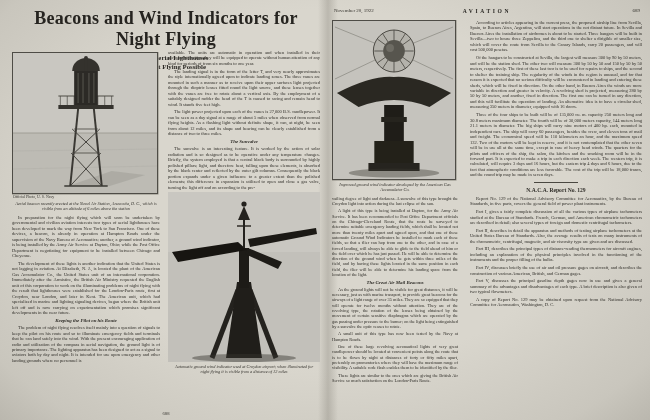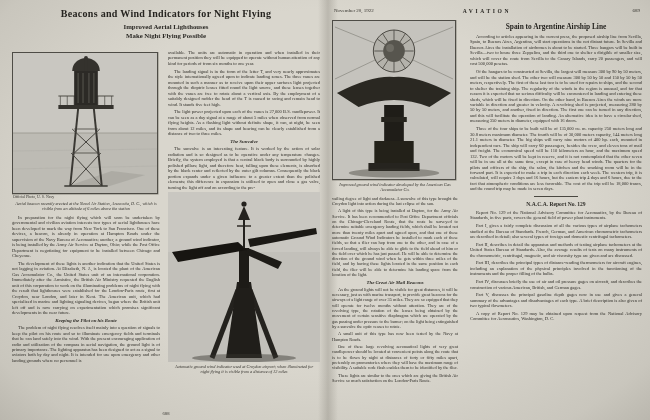--- a/index.html
+++ b/index.html
@@ -7,21 +7,21 @@
     position:relative;width:650px;height:420px;overflow:hidden;
     background:radial-gradient(ellipse at 50% 45%, #d9d6cd 55%, #c9c6bd 88%, #bab7ae 100%);
     font-family:"Liberation Serif","DejaVu Serif",serif;color:#2f2d28;
   }
   .gutter{position:absolute;left:318px;top:0;width:20px;height:420px;
     background:linear-gradient(90deg, rgba(80,76,66,0) 0%, rgba(80,76,66,0.22) 50%, rgba(80,76,66,0) 100%);}
   .page{position:absolute;top:6px;height:410px;}
   .page.left{left:10px;width:312px;}
   .page.right{left:332px;width:310px;}
 
-  h1.headline{margin:2px 0 0 0;font-size:10px;font-weight:bold;text-align:center;letter-spacing:0.3px;color:#262420;}
+  h1.headline{margin:2px 0 0 0;font-size:18px;font-weight:bold;text-align:center;letter-spacing:0.3px;color:#262420;}
   .subtitle{margin-top:3px;text-align:center;font-weight:bold;font-size:6.8px;line-height:1.35;color:#2b2925;}
 
   .col{position:absolute;overflow:hidden;}
   .colL-left{left:2px;top:46px;width:148px;height:362px;}
   .colR-left{left:158px;top:44px;width:152px;height:364px;}
   .colL-right{left:0px;top:14px;width:126px;height:396px;}
   .colR-right{left:138px;top:14px;width:172px;height:396px;}
 
   .p{font-size:4.5px;line-height:1.22;text-align:justify;margin:0 0 2.2px 0;text-indent:6px;}
   .p.noind{text-indent:0;}
@@ -179,21 +179,20 @@
       <p class="p noind">vailing degree of light and darkness. A sunvalve of this type brought the Croydon light into action during the last eclipse of the sun.</p>
       <p class="p">A light of this type is being installed at Dayton, for the Army Air Service. It has been recommended to Post Office Department officials on the Chicago-Cleveland Route, that the route be surveyed to determine suitable emergency landing fields, which shall be located not more than twenty miles apart and agreed upon, and that one of these automatic Ground Wind Indicators be installed to mark each of these fields, so that a flier can hop from one to the other, and in case of a forced landing, will always be able to glide to the field ahead of him or the field over which he has just passed. He will be able to determine the direction of the ground wind when he gets within three miles of the field, and by having these lights located in the same position in each field, the flier will be able to determine his landing space from the location of the light.</p>
       <h3 class="sec-head">The Great Air Mail Beacons</h3>
       <p class="p">As the ground lights will not be visible for great distances, it will be necessary, just as with marine transport, to provide great beacons for the airways of a light range of over 35 miles. They are so equipped that they will operate for twelve months without attention. They are of the revolving type, the rotation of the lenses being obtained by the movement of certain sensitive diaphragms which are operated by the gas passing under pressure to the burner; on the light being extinguished by a sunvalve the optic ceases to rotate.</p>
       <p class="p">A small unit of this type has now been tested by the Navy at Hampton Roads.</p>
       <p class="p">One of these large revolving aeronautical lights of very great candlepower should be located at convenient points along the route that is to be flown by night at distances of forty or fifty miles apart, preferably on promontories where they will have the maximum range of visibility. A suitable code flash enables them to be identified by the flier.</p>
       <p class="p">These lights are similar to the ones which are giving the British Air Service so much satisfaction on the London-Paris Route.</p>
     </div>
 
     <div class="col colR-right">
-      <h2 class="art-head">Spain to Argentine Airship Line</h2>
       <p class="p">According to articles appearing in the current press, the proposed airship line from Sevilla, Spain, to Buenos Aires, Argentina, will start operations in the not distant future. In Sevilla and Buenos Aires the installation of airdromes is about to be started. Three hangars will be built in Sevilla—two to house three Zeppelins, and the third one to shelter a dirigible of smaller size, which will cover the route from Sevilla to the Canary Islands, carry 20 passengers, and will cost 500,000 pesetas.</p>
       <p class="p">Of the hangars to be constructed at Sevilla, the largest will measure 300 by 90 by 50 meters, and will be the station shed. The other two will measure 300 by 50 by 50 and 150 by 50 by 50 meters, respectively. The first of these last two is to be used for repairs to ships, and the second to shelter the training ship. The regularity of the winds in the region is unusual, and for that reason it is expected that no serious difficulty will be encountered in landing and entering these sheds, which will be fixed in direction. On the other hand, in Buenos Aires the winds are more variable in direction and greater in velocity. A revolving shed is projected, measuring 280 by 50 by 50 meters, and another, fixed in direction. The first one can be turned in any direction, and this will facilitate the operation of landing. An alternative idea is to have a circular shed, measuring 350 meters in diameter, equipped with 16 doors.</p>
       <p class="p">Three of the four ships to be built will be of 135,000 cu. m. capacity 250 meters long and 30.8 meters maximum diameter. The fourth will be of 30,000 meters capacity, 144 meters long 21.1 meters in diameter. The big ships will carry nine motors of 400 hp. each, mounted in independent cars. The ship will carry 60 passengers, besides the crew, and eleven tons of mail and freight. The economical speed will be 110 kilometers an hour, and the maximum speed 132. Two of the motors will be kept in reserve, and it is not contemplated that the other seven will be in use all at the same time, except in case of heavy head winds. The quarters for the pilots and officers of the ship, the salon, the kitchen and the smoking room will be in the forward part. It is expected to make a trip in each direction each week. The western trip, it is calculated, will require 3 days and 16 hours, but the eastern trip 4 days and 6 hours, due to the fact that atmospheric conditions are less favorable. The cost of the trip will be 18,000 francs, and the round trip may be made in seven days.</p>
       <hr class="rule-sep">
       <div class="art-subhead">N.A.C.A. Report No. 129</div>
       <p class="p">Report No. 129 of the National Advisory Committee for Aeronautics, by the Bureau of Standards, in five parts, covers the general field of power plant instruments.</p>
       <p class="p">Part I, gives a fairly complete discussion of all the various types of airplane tachometers studied at the Bureau of Standards. French, German, and American chronometric tachometers are described in detail; also several types of foreign and domestic centrifugal tachometers.</p>
       <p class="p">Part II, describes in detail the apparatus and methods of testing airplane tachometers at the United States Bureau of Standards. Also, the average results of tests on many instruments of the chronometric, centrifugal, magnetic, and air viscosity type are given and are discussed.</p>
       <p class="p">Part III, describes the principal types of distance-reading thermometers for aircraft engines, including an explanation of the physical principles involved in the functioning of the instruments and the proper filling of the bulbs.</p>
       <p class="p">Part IV, discusses briefly the use of air and oil pressure gages on aircraft, and describes the construction of various American, British, and German gages.</p>

